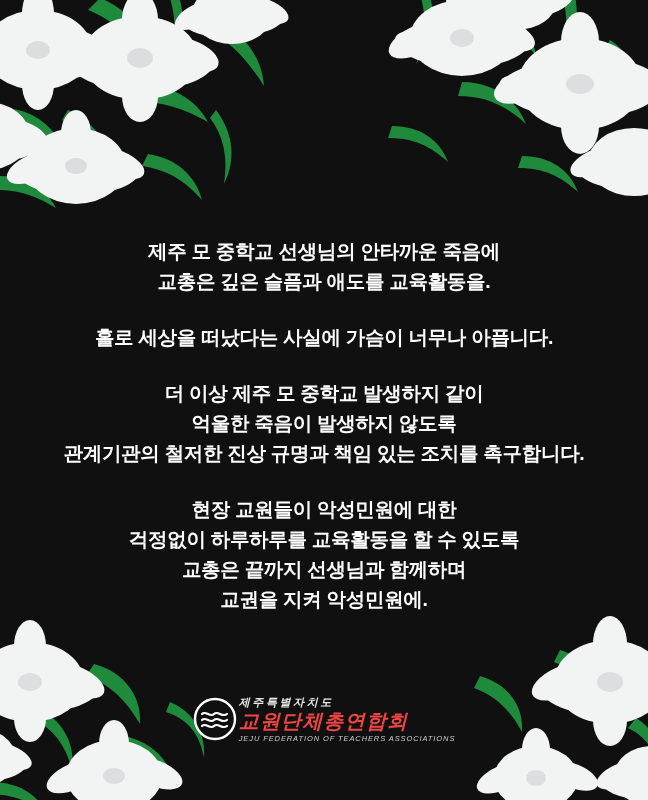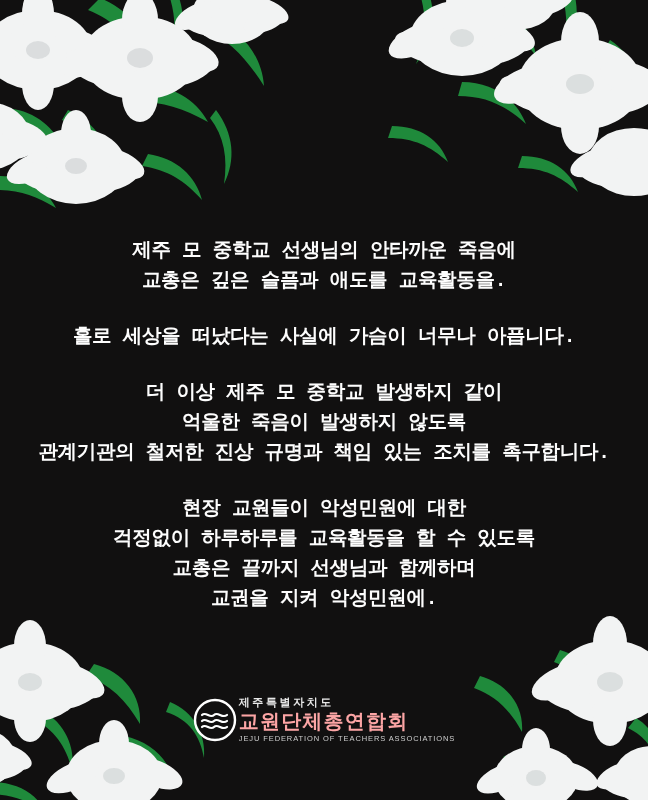--- a/index.html
+++ b/index.html
@@ -34,43 +34,43 @@
   .message {
     position: absolute;
     left: 0;
     right: 0;
     top: 236px;
     text-align: center;
     color: #ffffff;
   }
   .para {
     margin: 0 0 26px 0;
-    font-family: Liberation Mono, monospace;
   }
   .para:last-child { margin-bottom: 17px; }
   .line {
     display: block;
     font-size: 19.5px;
     line-height: 30px;
     letter-spacing: -0.3px;
     font-weight: 700;
     color: #fdfdfd;
     white-space: nowrap;
   }
 
   
   .logo-wrap {
     position: absolute;
     left: 0;
     right: 0;
     bottom: 58px;
     display: flex;
-    align-items: flex-end;
+    align-items: flex-start;
     justify-content: center;
     gap: 2px;
+    font-style: italic;
   }
   .logo-mark {
     width: 44px;
     height: 44px;
     flex: 0 0 auto;
   }
   .logo-text {
     display: flex;
     flex-direction: column;
     align-items: flex-start;
@@ -79,21 +79,21 @@
   .logo-line1 {
     font-size: 11px;
     letter-spacing: 2.6px;
     color: #e8e8e8;
     font-weight: 700;
     margin-bottom: 3px;
   }
   .logo-line2 {
     font-size: 20px;
     letter-spacing: 1.2px;
-    color: #fca5a5;
+    color: #ef4444;
     font-weight: 700;
     margin-bottom: 4px;
   }
   .logo-line3 {
     font-size: 7.5px;
     letter-spacing: 0.9px;
     color: #cfcfcf;
     font-weight: 400;
   }
 </style>

